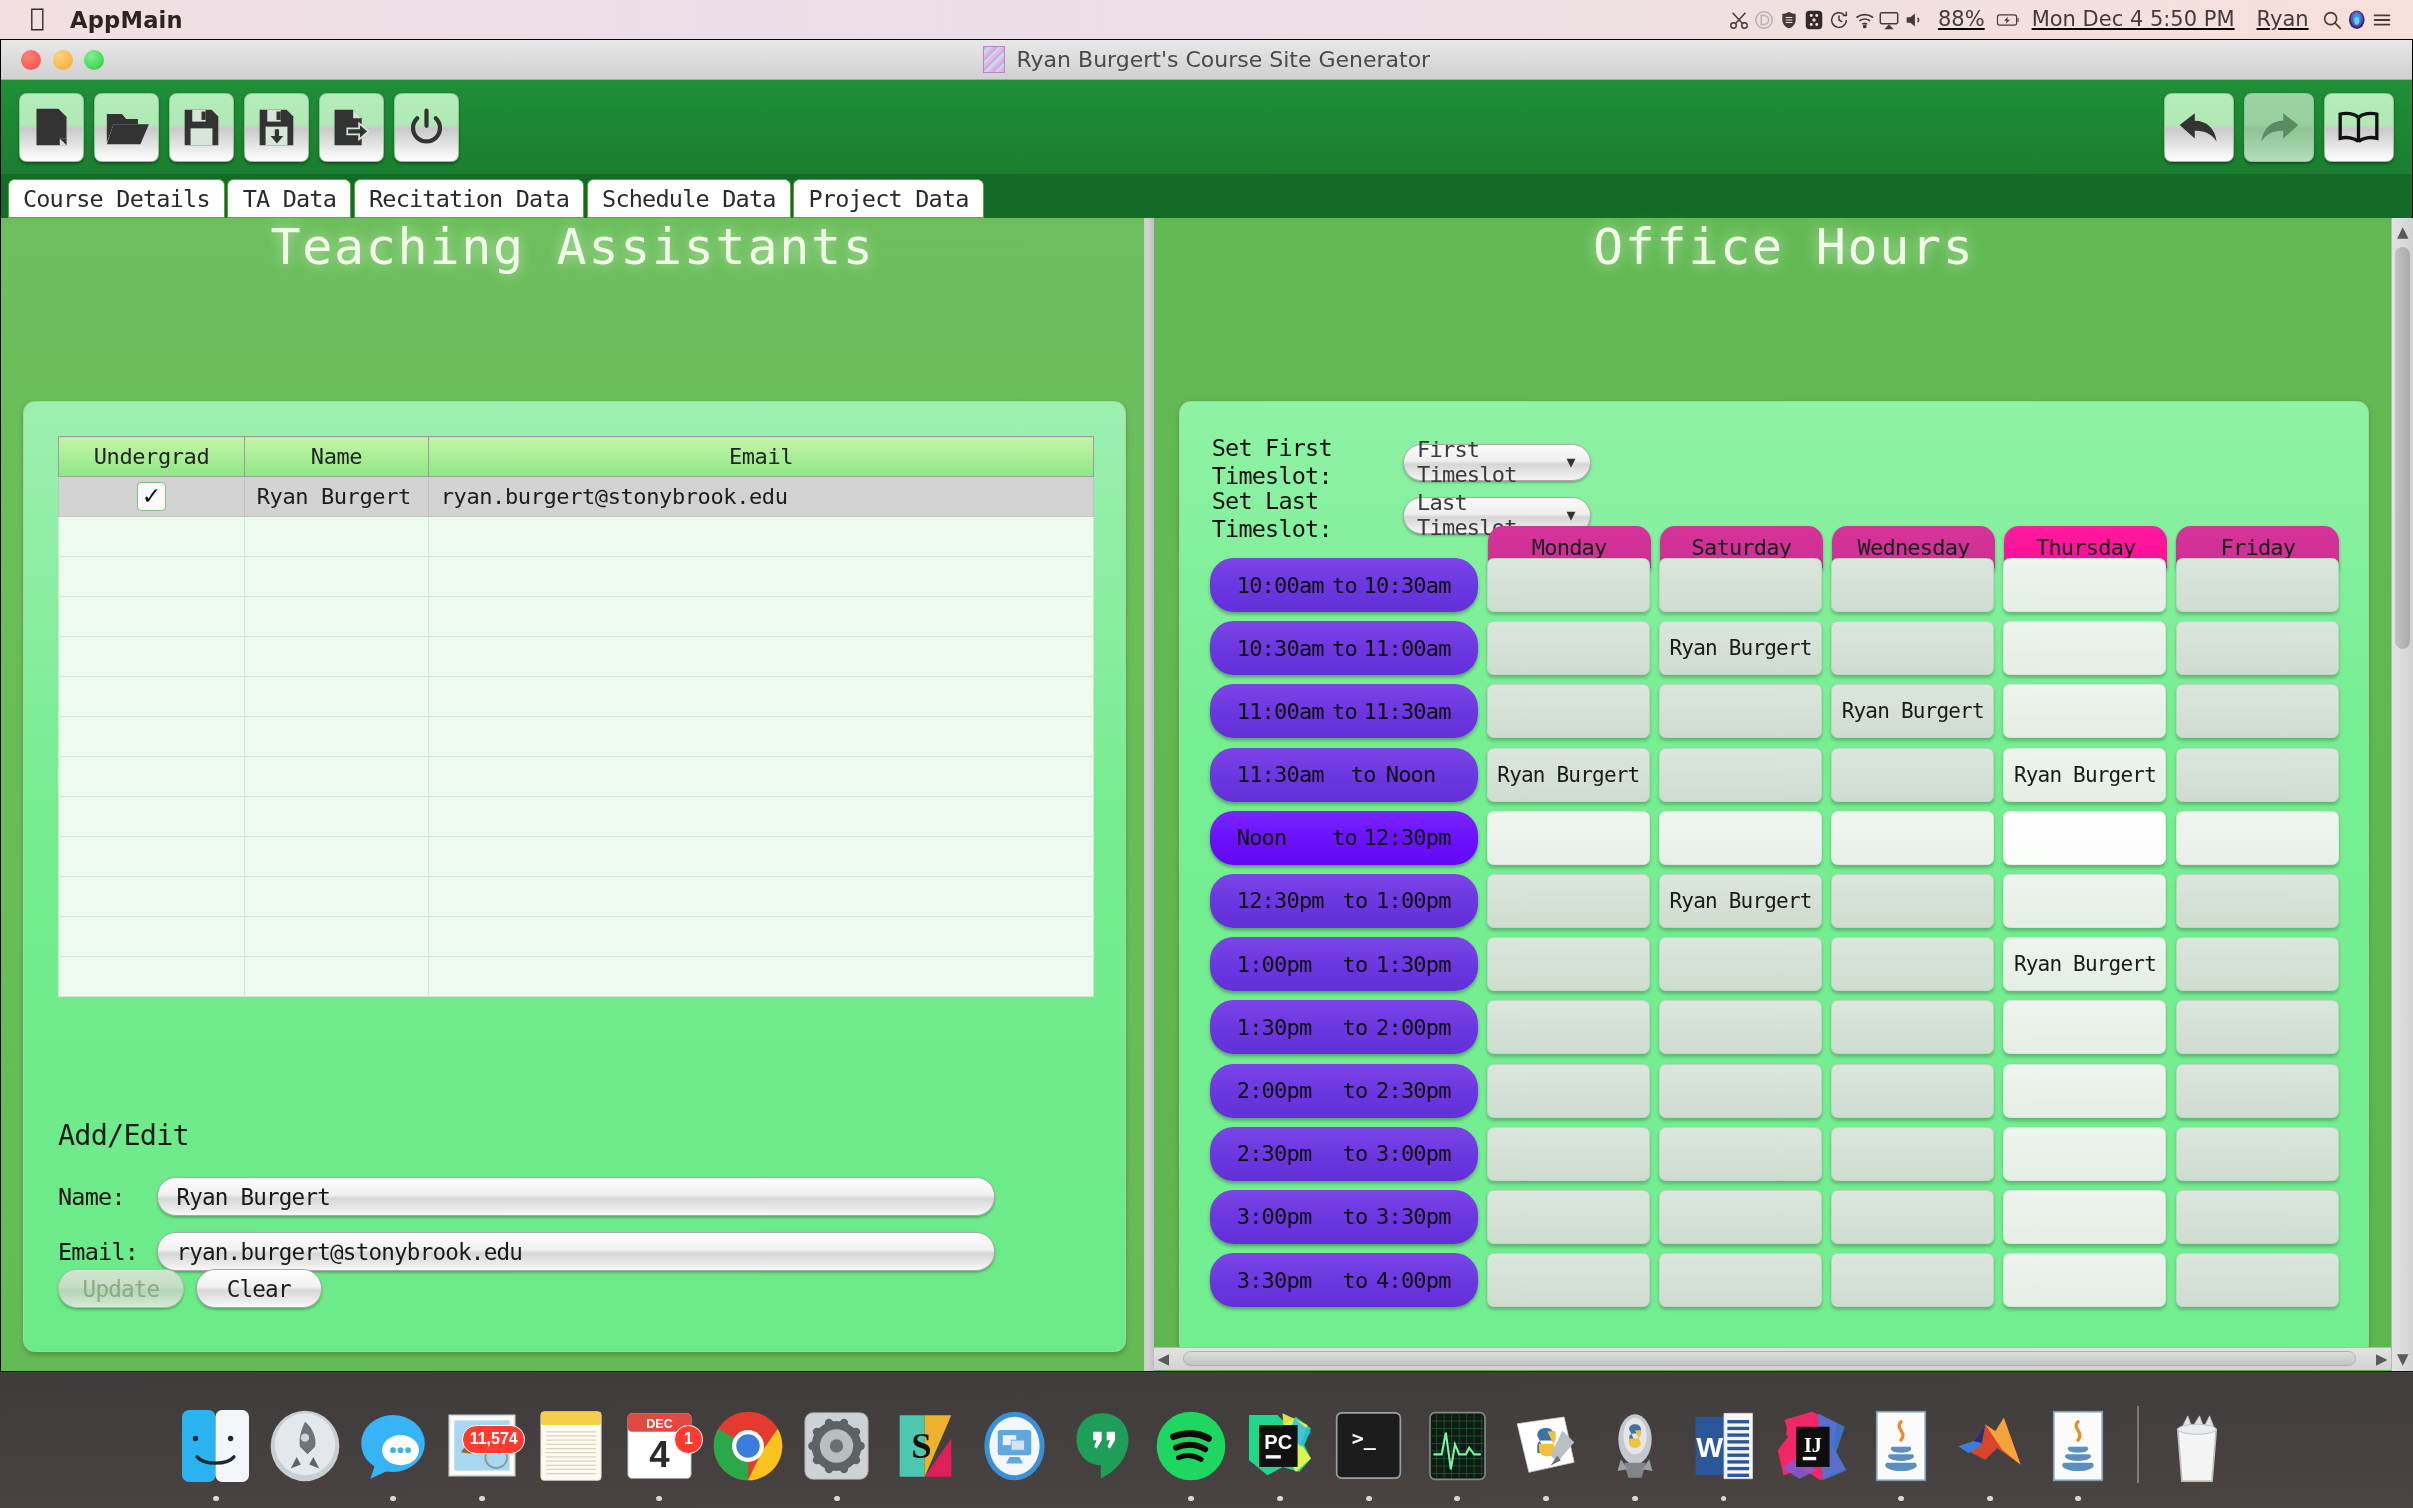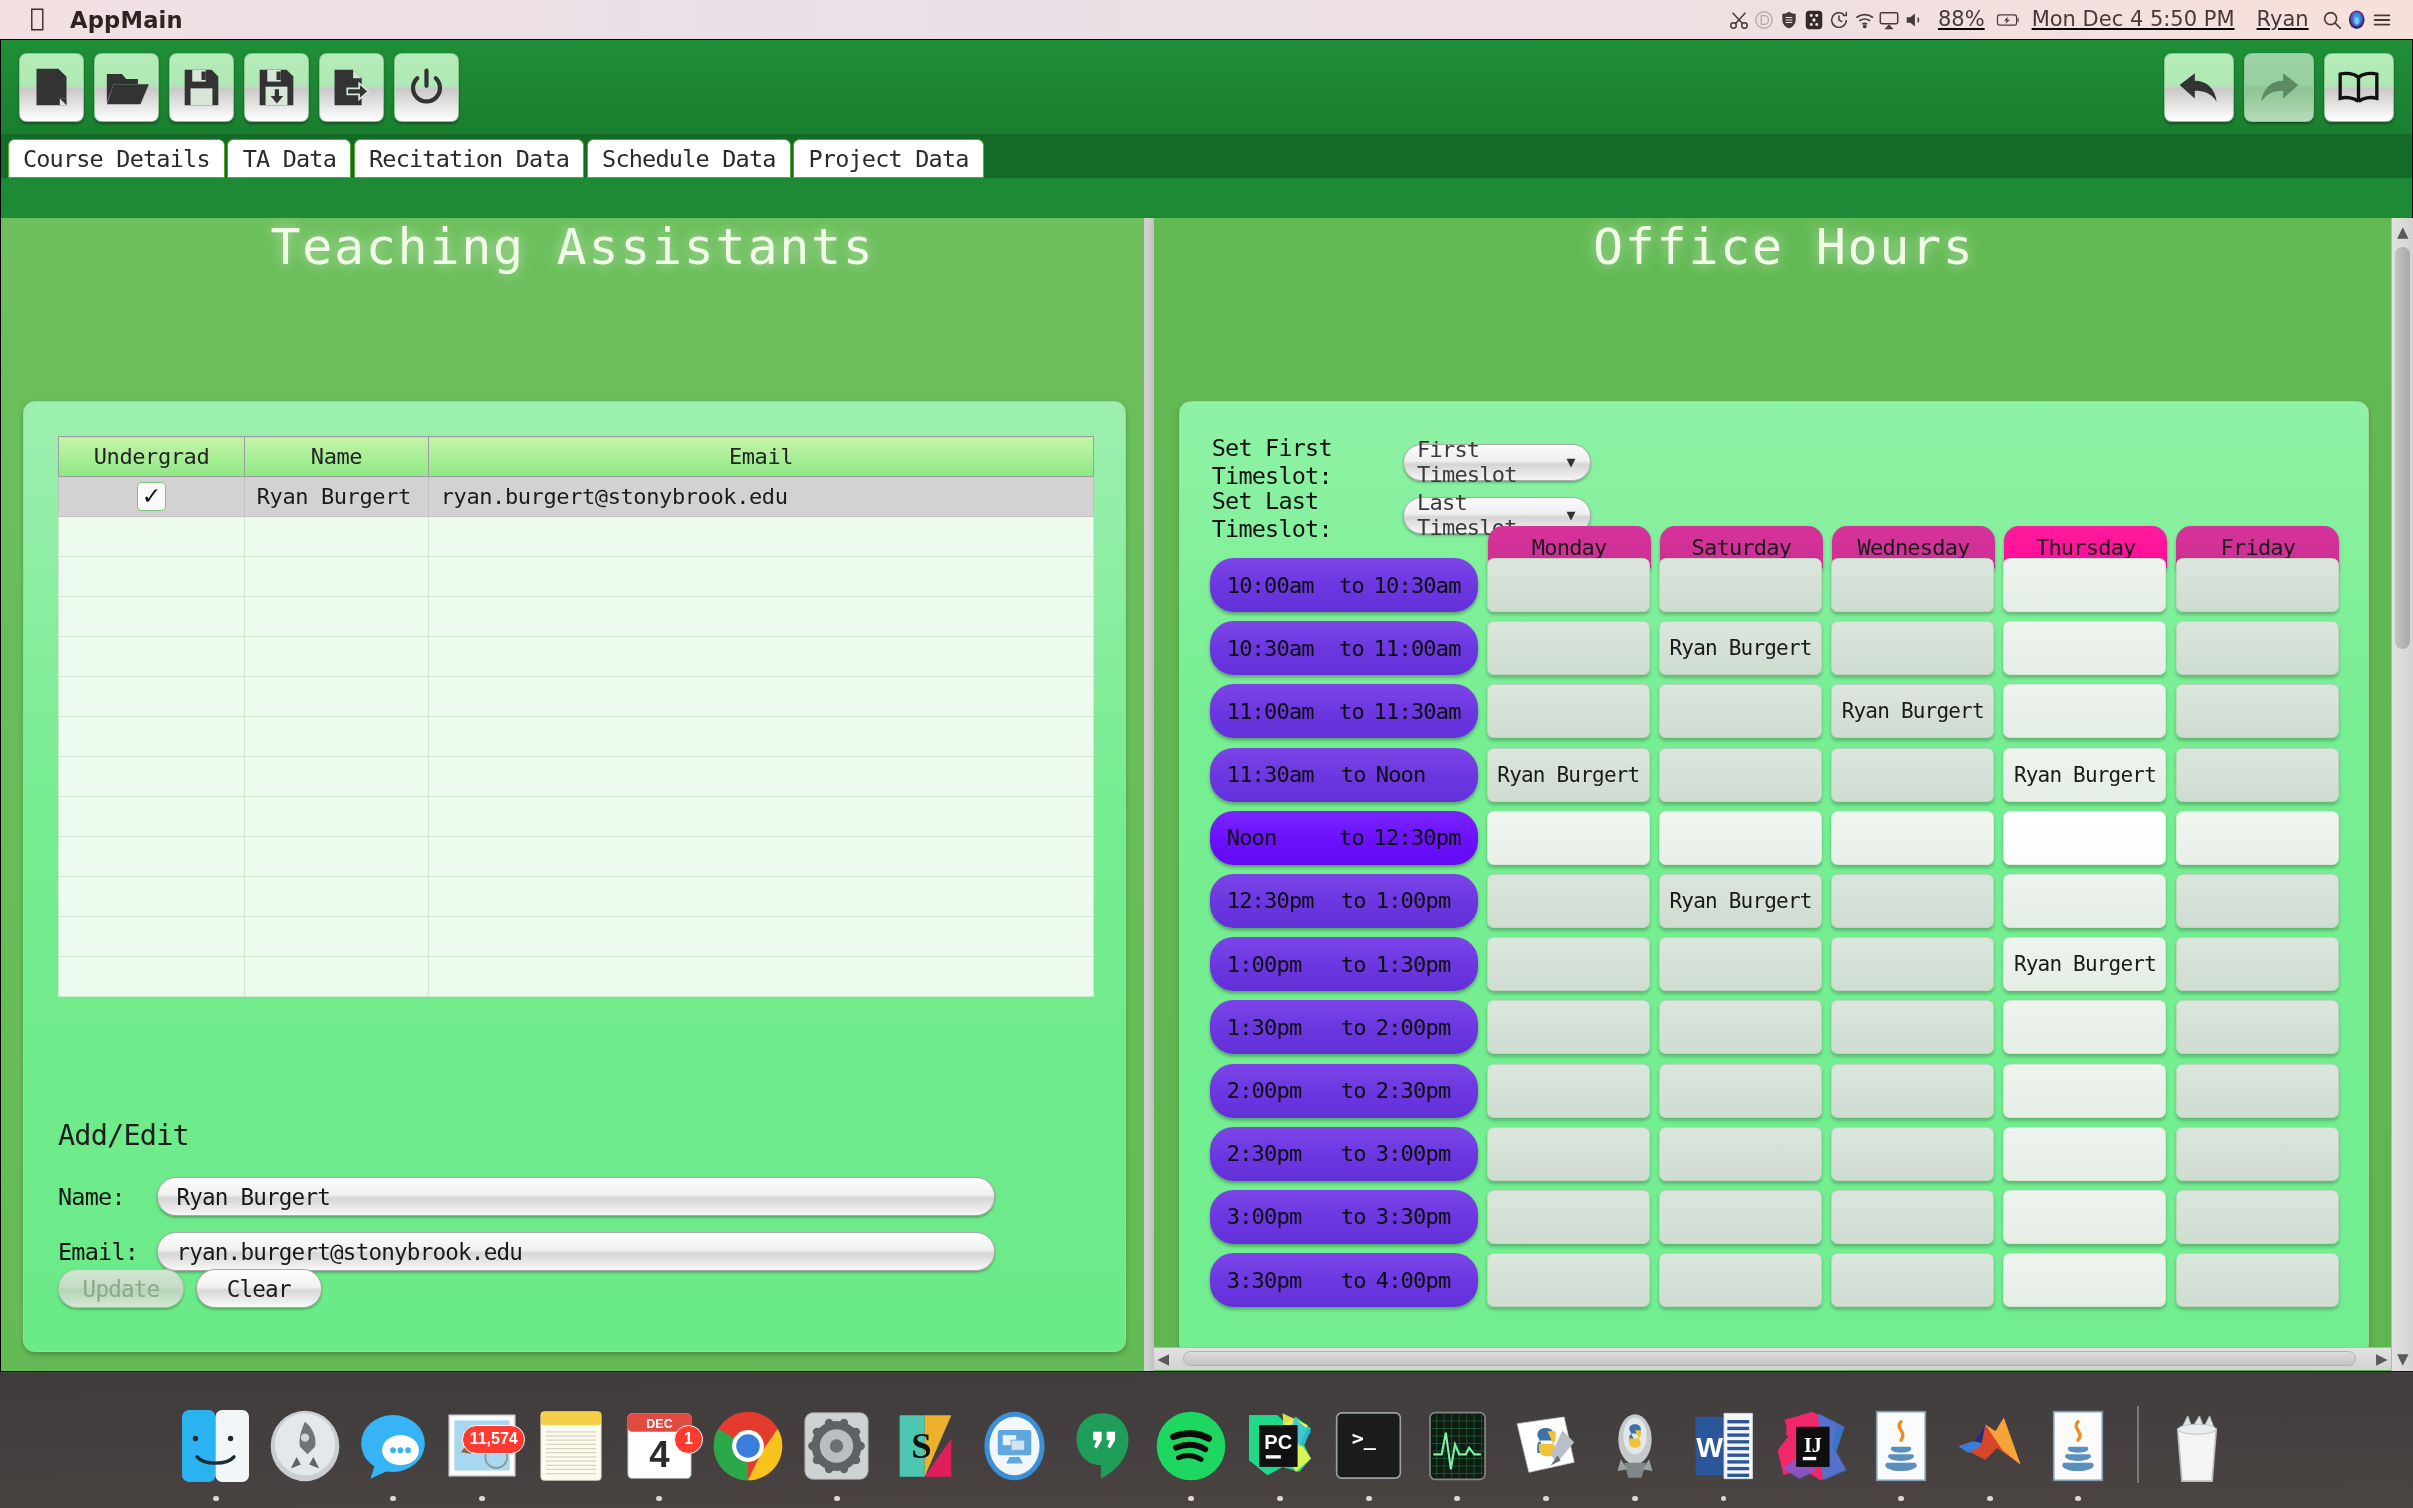--- a/index.html
+++ b/index.html
@@ -133,21 +133,21 @@
   .combo .arrow{ position:absolute; right:15px; font-size:15px; color:#333; }
 
   
   #ohgrid{ position:absolute; left:30px; top:156px; width:1140px; }
   .grow{ display:flex; gap:9.2px; margin-bottom:9.2px; }
   .tcell{ width:268px; height:54px; border-radius:23.5px;
      background:linear-gradient(180deg,#7b45e8 0%,#6b36e0 55%,#6330d8 100%);
      box-shadow:0 2.5px 3.4px rgba(0,0,0,.3);
      display:flex; align-items:center; color:#0c0c0c;
      font-family:"DejaVu Sans Mono", monospace; font-weight:300; font-size:22px;
-     letter-spacing:-0.8px; padding:0 17px; }
+     letter-spacing:-0.8px; padding:0 27px; }
   .tcell.hot{ background:linear-gradient(180deg,#7a25ff 0%,#6a10fb 55%,#6409f4 100%); }
   .tcell .t1{ width:104px; }
   .tcell .t2{ width:45px; text-align:center; }
   .dcell{ width:163px; height:54px; border-radius:6.7px; border:0.8px solid #c3d3c3;
      background:linear-gradient(180deg,#dbe6dc 0%,#cfdcd0 100%);
      box-shadow:0 2.5px 3.4px rgba(0,0,0,.22);
      display:flex; align-items:center; justify-content:center;
      font-family:"DejaVu Sans Mono", monospace; font-weight:300; font-size:21px; color:#1a1a1a;
      letter-spacing:-0.8px;}
   .dcell.colhot{ background:linear-gradient(180deg,#eef4ee 0%,#e4eee5 100%); border-color:#d6e3d6;}
@@ -296,20 +296,31 @@
           <line x1="4" y1="17" x2="20" y2="17"></line>
         </svg>
     </span>
   </div>
 </div>
 
 <div id="desktop"></div>
 
 <div id="window">
 
+  <div id="titlebar">
+    <div class="tl-lights">
+      <span class="light l-red"></span>
+      <span class="light l-yel"></span>
+      <span class="light l-grn"></span>
+    </div>
+    <div class="tl-title">
+      <span class="tl-ico"></span>
+      <span>Ryan Burgert's Course Site Generator</span>
+    </div>
+  </div>
 
   <div id="toolbar">
     <div class="tbtn">
       <svg width="35" height="40" viewBox="0 0 42 48">
           <path d="M3 2h26l10 10v34H3z" fill="#333"></path>
           <path d="M29 2v10h10z" fill="#333"></path>
           <path d="M39 46l-8-8h8z" fill="#fff"></path>
           <path d="M31 38h8v8z" fill="#333"></path>
           <path d="M31 38l8 8H31z" fill="#d7e6d8"></path>
         </svg>

